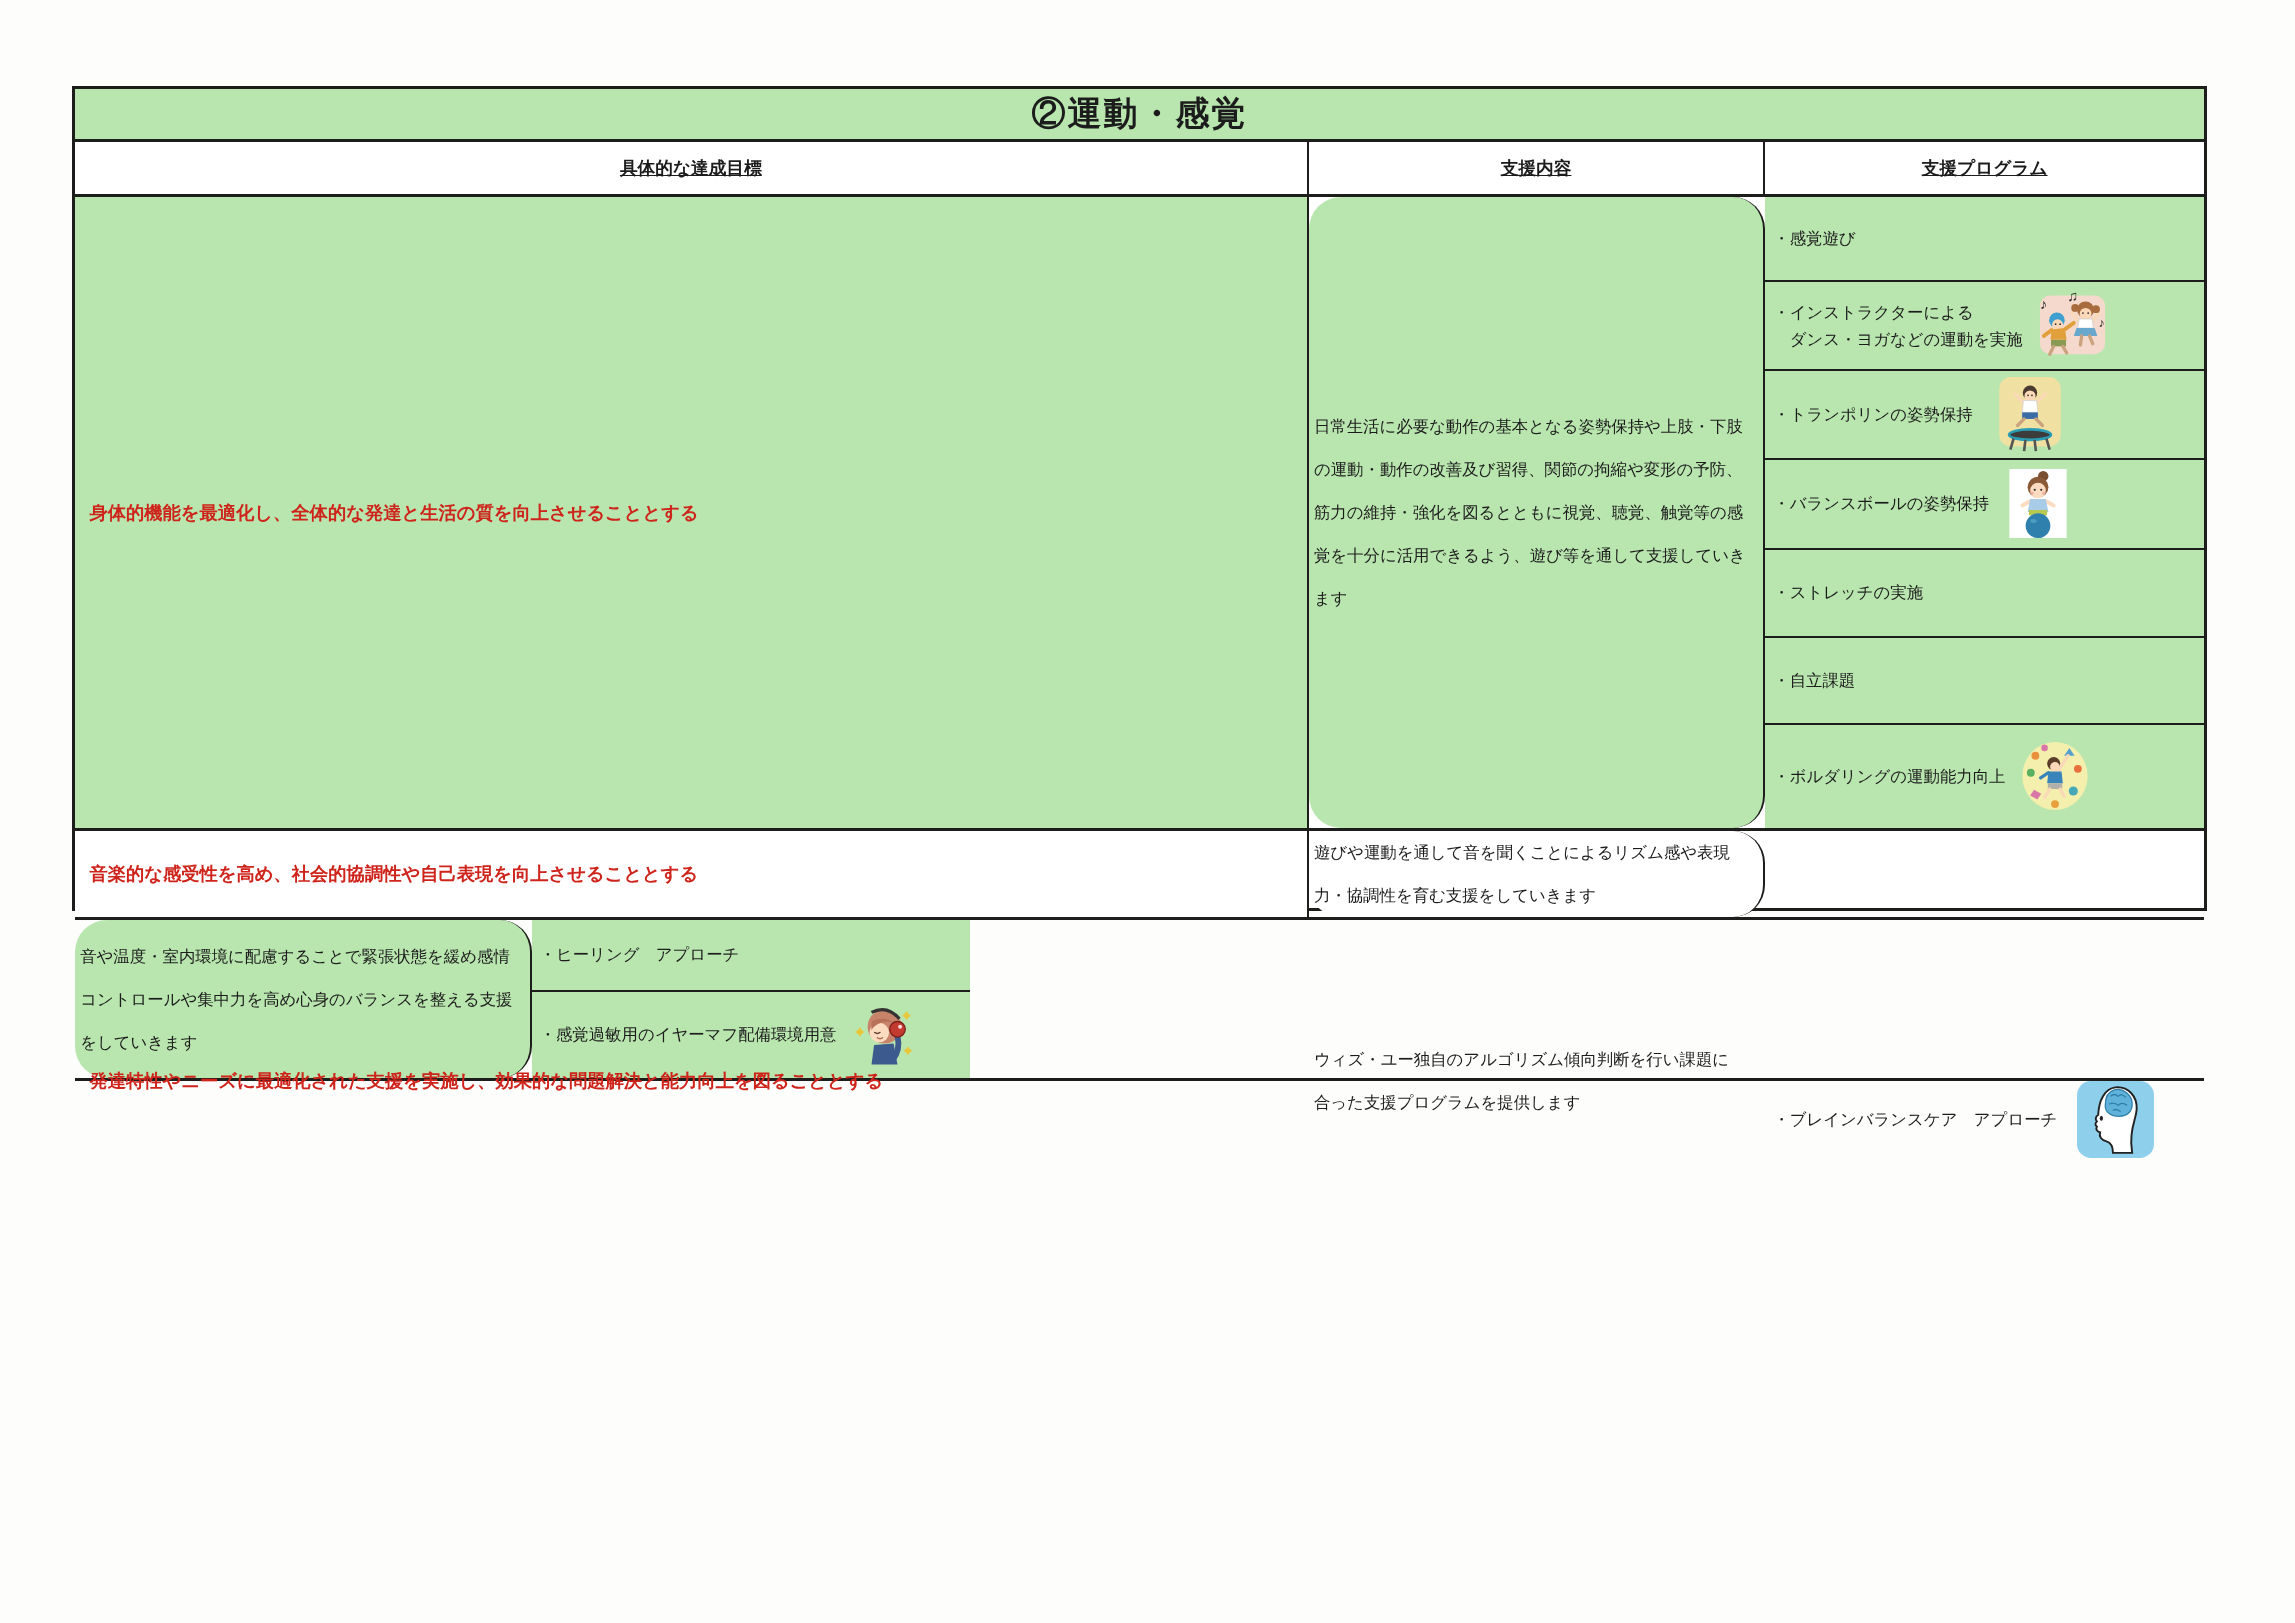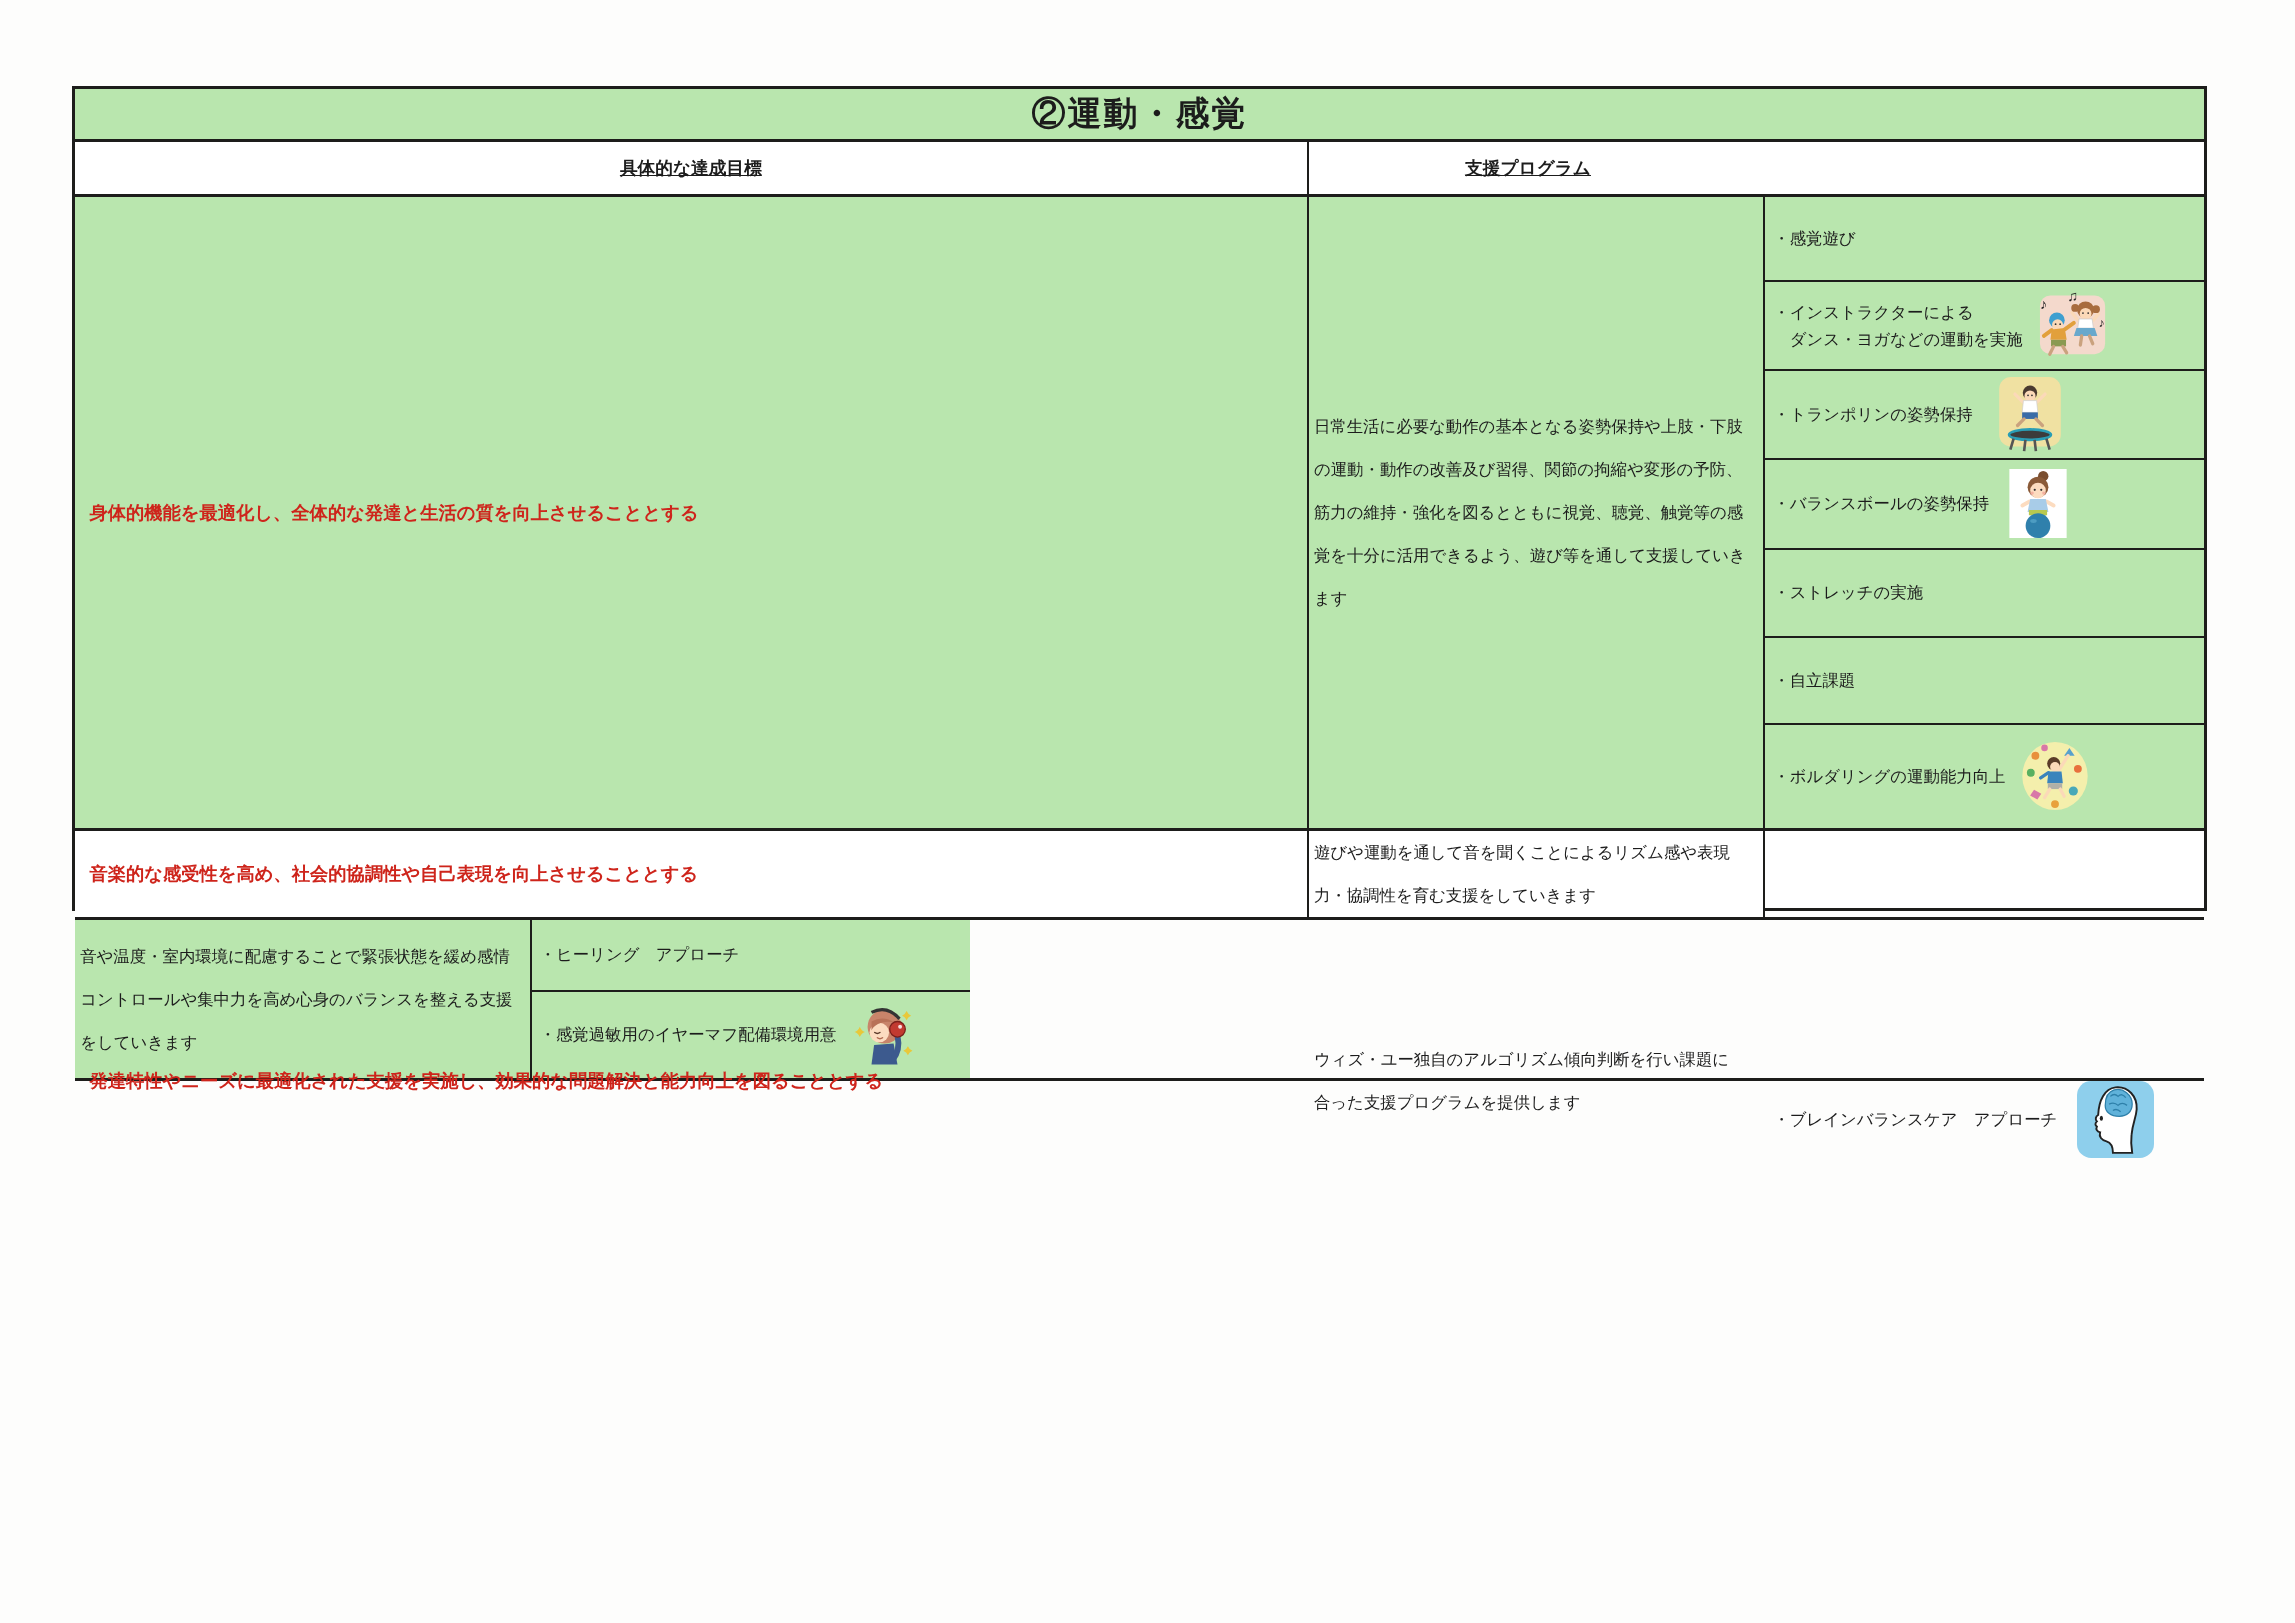--- a/index.html
+++ b/index.html
@@ -39,20 +39,21 @@
   .white{background:#fff;}
   .goal{
     display:flex;align-items:center;
     padding:0 26px 0 14.4px;
     color:var(--red);font-weight:bold;font-size:18.3px;line-height:1.5;
   }
   .support{
     display:flex;align-items:center;
     padding:0 5.2px;font-size:16.4px;line-height:43px;
     white-space:pre-line;
+    border-radius:32px;
   }
   .progs{display:flex;flex-direction:column;}
   .prog{
     display:flex;align-items:center;
     padding-left:7.9px;padding-right:3.9px;
     border-bottom:2.6px solid var(--line);
     font-size:16.4px;line-height:1.65;
   }
   .prog:last-child{border-bottom:none;}
   .plabel{white-space:pre-line;}
@@ -65,20 +66,21 @@
 
 <div class="page">
   <div class="tbl">
 
     <div class="row title-row">
       <div class="title-text">②運動・感覚</div>
     </div>
 
     <div class="row hdr-row">
       <div class="c1 hdr">具体的な達成目標</div>
+      <div class="c2 hdr">支援内容</div>
       <div class="c3 hdr">支援プログラム</div>
     </div>
 
     <div class="row body-row r1">
       <div class="c1 green goal">身体的機能を最適化し、全体的な発達と生活の質を向上させることとする</div>
       <div class="c2 green support">日常生活に必要な動作の基本となる姿勢保持や上肢・下肢
 の運動・動作の改善及び習得、関節の拘縮や変形の予防、
 筋力の維持・強化を図るとともに視覚、聴覚、触覚等の感
 覚を十分に活用できるよう、遊び等を通して支援していき
 ます</div>

